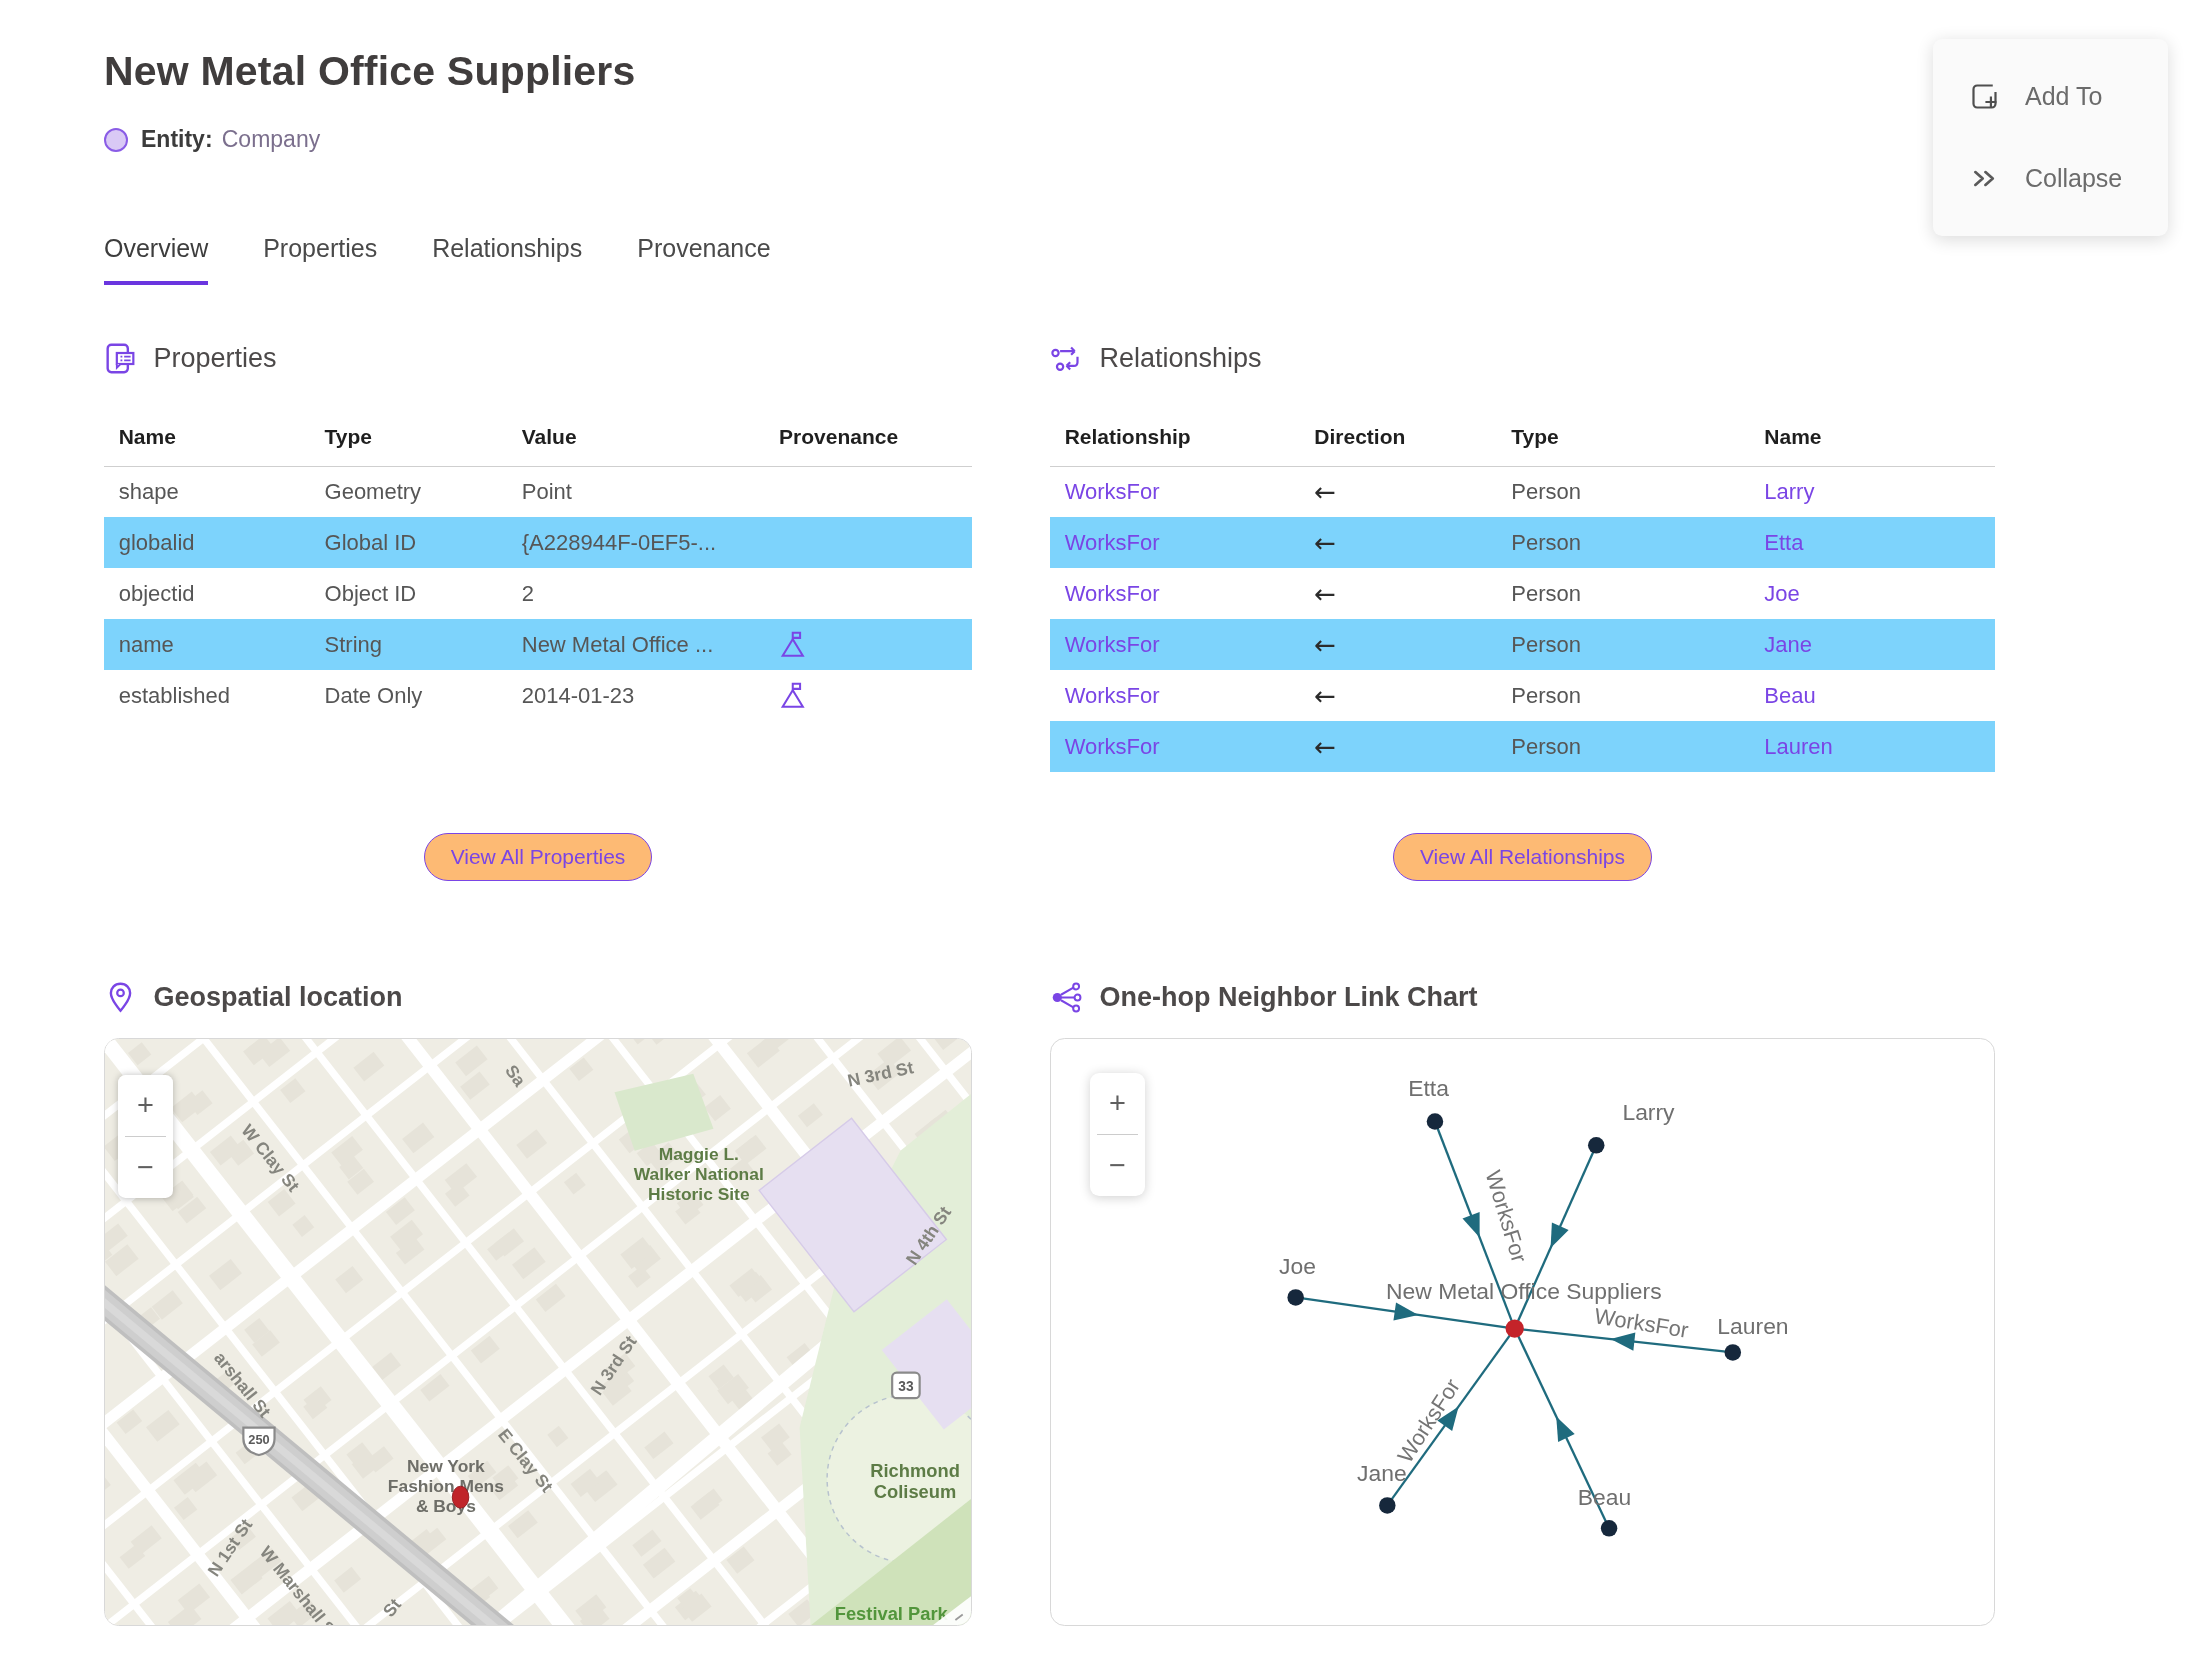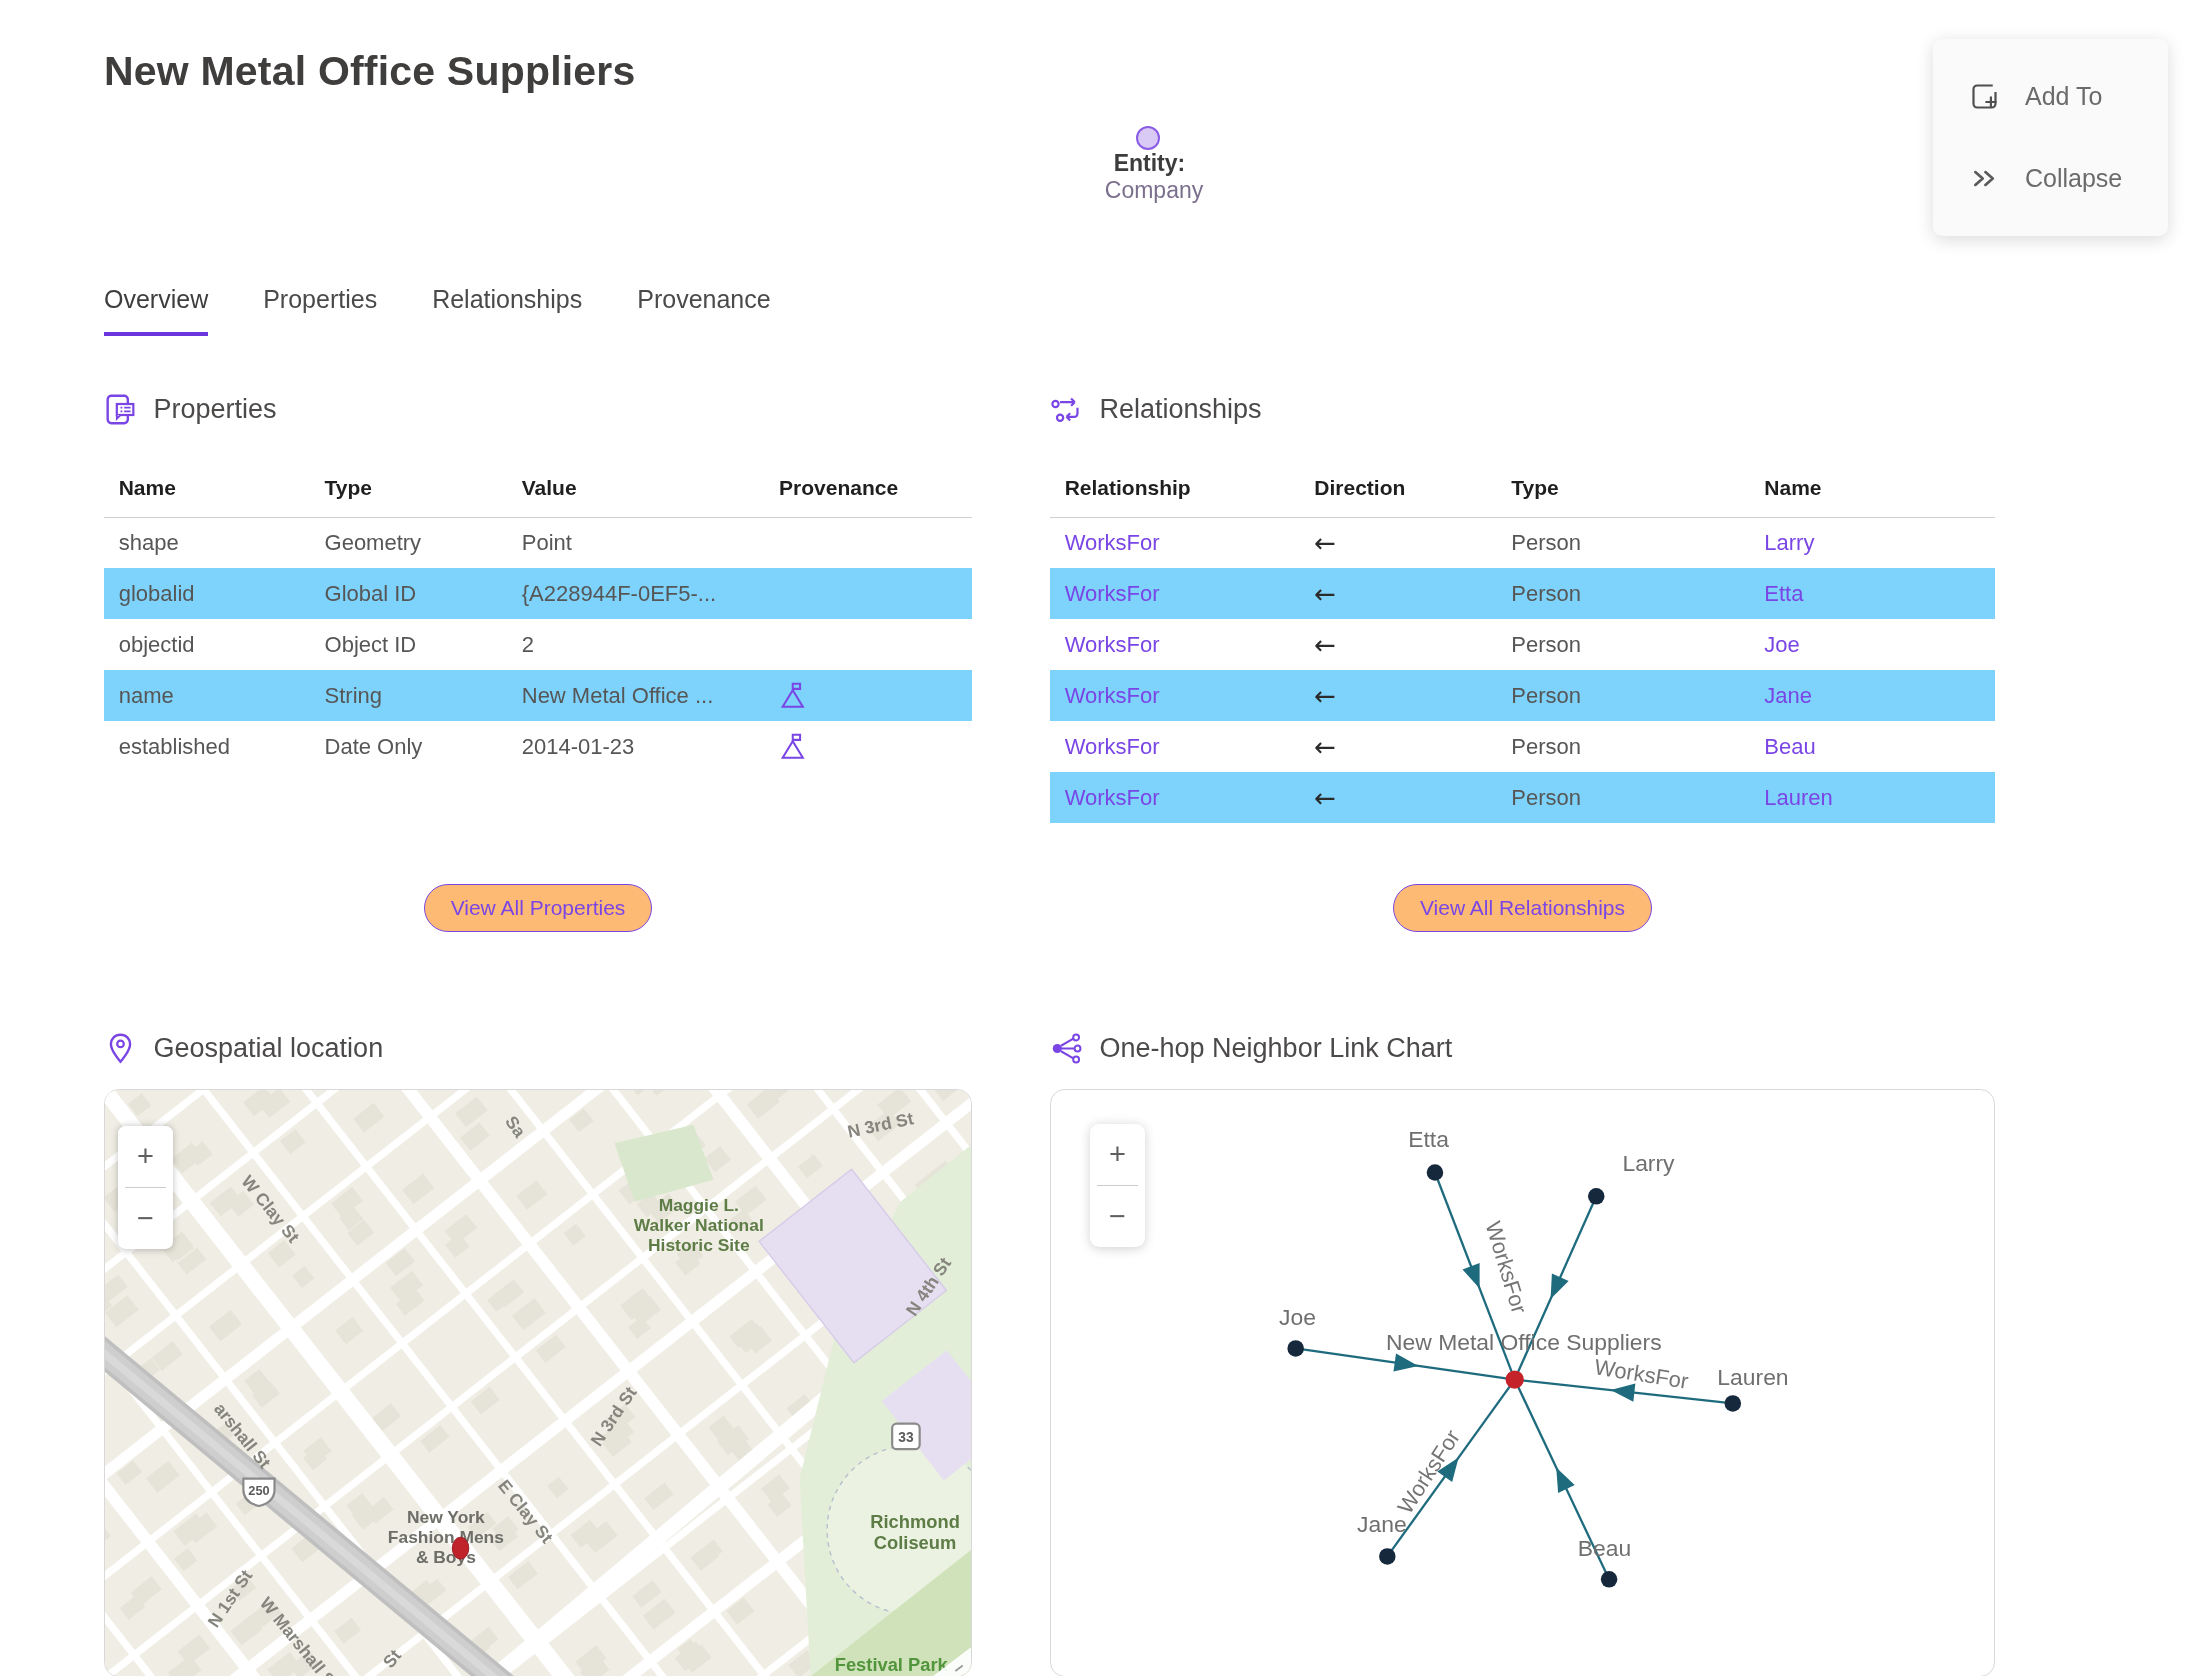--- a/index.html
+++ b/index.html
@@ -3,21 +3,21 @@
 <meta charset="utf-8">
 <style>
   * { box-sizing: border-box; margin: 0; padding: 0; }
   html,body { width: 2204px; height: 1677px; background:#fff; overflow:hidden;
     font-family:"Liberation Sans", sans-serif; color:#444; }
   .page { position:relative; width:2204px; height:1677px; }
 
   
   .header { padding:48px 0 0 104px; }
   .title { font-size:41px; font-weight:700; color:#403d3d; letter-spacing:0.2px; }
-  .entity-row { display:flex; align-items:center; margin-top:31px;flex-direction:column; }
+  .entity-row { display:flex; align-items:center; margin-top:31px; }
   .entity-dot { width:24px; height:24px; border-radius:50%; background:#d9c9f5; border:2.8px solid #8a5ce6; margin-right:13px;}
   .entity-label { font-size:23px; font-weight:700; color:#3c3c3c; margin-right:9.2px;}
   .entity-type { font-size:23px; color:#7b6f8d; }
 
   
   .float-panel { position:absolute; top:39px; left:1933px; width:235px; height:197px;
     background:#fafafa; border-radius:9.2px; box-shadow:0 3.7px 16.5px rgba(0,0,0,.14);
     display:flex; flex-direction:column; justify-content:space-around; padding:16.5px 0 16.5px 35px;}
   .fp-btn { display:flex; align-items:center; gap:24px; cursor:pointer; }
   .fp-btn span { font-size:25px; color:#6b6b6b; }
@@ -43,21 +43,21 @@
   tr.alt { background:#7dd3fc; }
   td.first, th.first { padding-left:14.7px; }
   a.plink { color:#7a45e5; text-decoration:none; cursor:pointer; }
   .dir-arrow { font-family:"DejaVu Sans", sans-serif; font-size:26px; color:#2b2b2b; }
   .prov-flag { width:27.5px; height:27.5px; display:inline-block; vertical-align:middle; cursor:pointer;}
 
   .btn-row { height:119px; display:flex; justify-content:center; align-items:flex-start; padding-top:13px;}
   .view-all { font-size:21px; color:#7a45e5; background:#fdba74; border:1.8px solid #7a45e5;
     border-radius:24px; padding:11px 26px; cursor:pointer; font-family:inherit;}
 
-  .sub-head { margin-top:42px; margin-bottom:24px; }
+  .sub-head { margin-top:42px; margin-bottom:24px;font-weight:bold; }
 
   .card { position:relative; width:100%; height:588px; border:0.9px solid #d8d8d8; border-radius:14.7px; overflow:hidden; background:#fff;}
   .card svg.fill { position:absolute; inset:0; }
 
   .zoom-ctl { position:absolute; width:55px; background:#fff; border-radius:7.3px;
     box-shadow:0 0.9px 7.3px rgba(0,0,0,.25); display:flex; flex-direction:column; z-index:5;}
   .zoom-ctl .zbtn { height:61px; display:flex; align-items:center; justify-content:center;
     font-size:29px; color:#5f5f5f; cursor:pointer; }
   .zoom-ctl .zdiv { height:0.9px; background:#ccc; margin:0 7.3px; }
   .map-zoom { top:36px; left:13px; }

